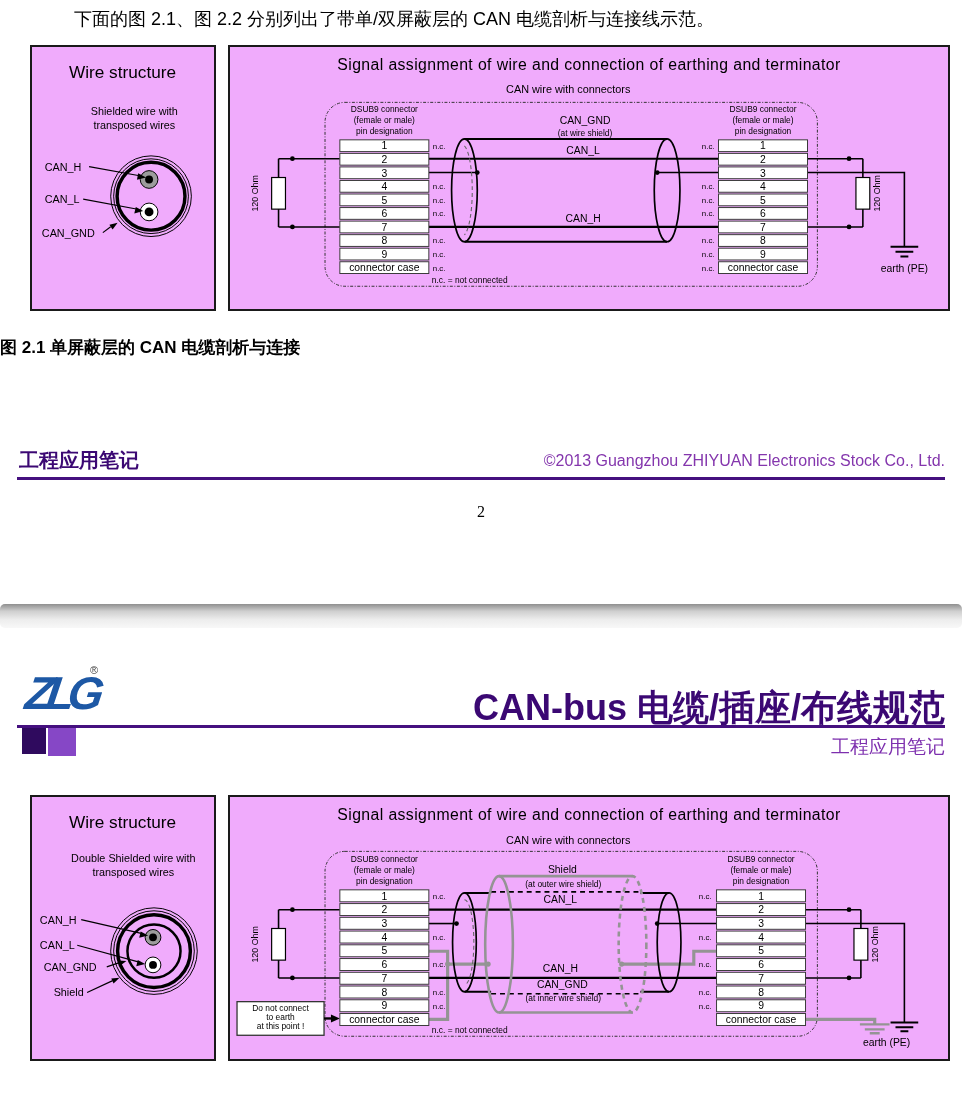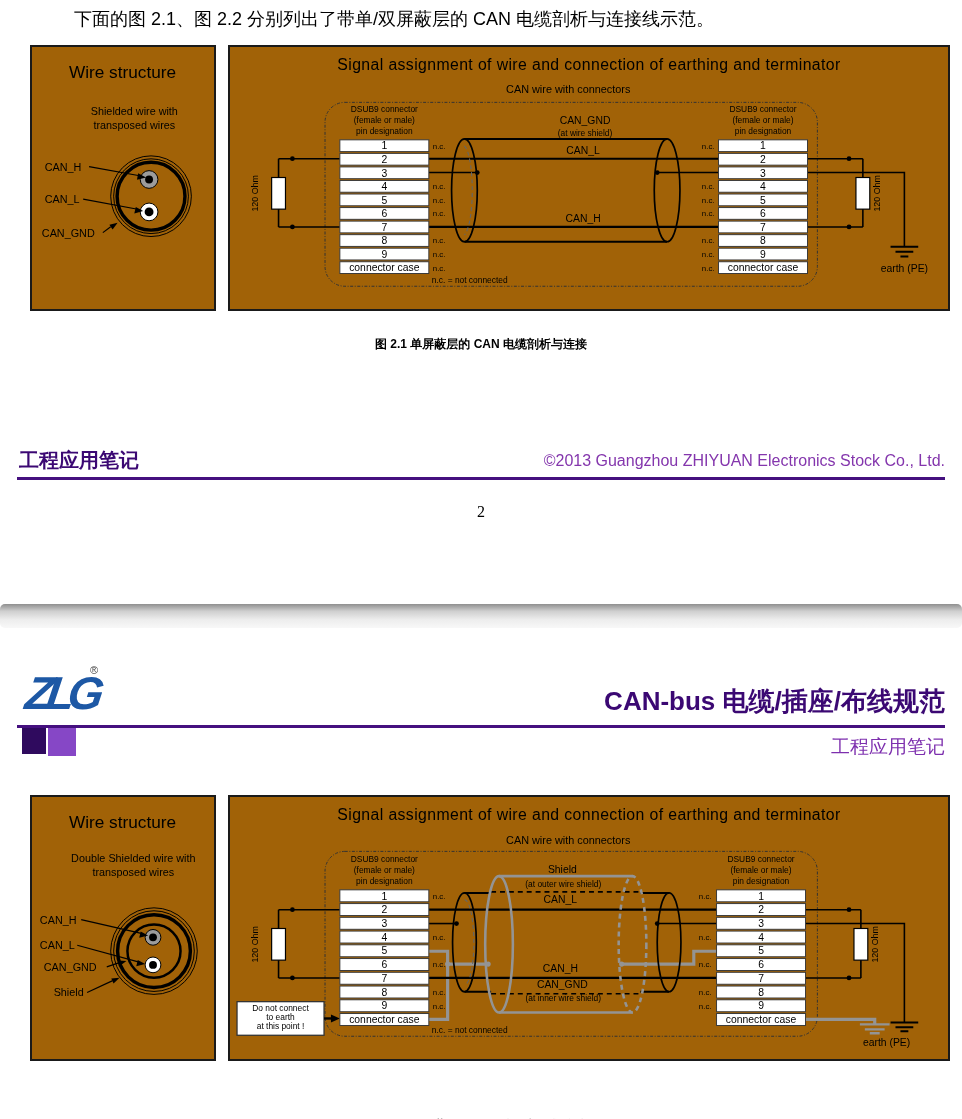--- a/index.html
+++ b/index.html
@@ -1,20 +1,20 @@
 <!DOCTYPE html>
 <html><head>
 <meta charset="utf-8">
 <style>
   html,body{margin:0;padding:0;background:#fff;}
   .page{position:relative;width:962px;height:1119px;background:#fff;overflow:hidden;
         font-family:"Liberation Sans",sans-serif;color:#000;}
   .abs{position:absolute;}
   #intro{left:74px;top:7px;width:830px;font-family:Liberation Sans, sans-serif;font-size:18px;line-height:1.4;}
-  .panel{position:absolute;border:2px solid #1a1a1a;background:#a16207;box-sizing:border-box;}
+  .panel{position:absolute;border:2px solid #1a1a1a;background:#f0abfc;box-sizing:border-box;}
   #ws1-box{left:30px;top:45px;width:186px;height:266px;}
   #sig1-box{left:228px;top:45px;width:722px;height:266px;}
   #ws2-box{left:30px;top:795px;width:186px;height:266px;}
   #sig2-box{left:228px;top:795px;width:722px;height:266px;}
   .panel svg{width:100%;height:100%;display:block;}
   svg text{font-family:"Liberation Sans",sans-serif;fill:#000;}
   .sig-title{font-size:16px;text-anchor:middle;letter-spacing:.4px;}
   .ws-title{font-size:17.5px;text-anchor:middle;}
   .t11{font-size:11px;text-anchor:middle;}
   .t11l{font-size:11px;text-anchor:start;}
@@ -33,33 +33,33 @@
   .ell{fill:none;stroke:#000;stroke-width:1.7;}
   .dash-arc{stroke:#666;stroke-width:1.1;fill:none;stroke-dasharray:4 3;}
   .dashw{stroke:#000;stroke-width:1.6;fill:none;stroke-dasharray:5 4;}
   .grayline{stroke:#949494;stroke-width:3.2;fill:none;}
   .grayell{fill:none;stroke:#949494;stroke-width:2.6;}
   .grayground{stroke:#949494;stroke-width:2.4;fill:none;}
   .ring1{fill:none;stroke:#000;stroke-width:1;}
   .ring3{fill:none;stroke:#000;stroke-width:3.5;}
   .ring25{fill:none;stroke:#000;stroke-width:2.5;}
   .arrow{stroke:#000;stroke-width:1.2;fill:none;}
-  .caption{position:absolute;left:0;width:962px;text-align:center;font-weight:bold;font-size:12px;}
+  .caption{position:absolute;left:0;width:962px;font-weight:bold;font-size:17px;}
   #cap1{top:336px;} #cap2{top:1117px;}
   #footer-left{left:19px;top:447px;font-size:20px;font-weight:bold;color:#3b0873;}
   #footer-right{right:17px;top:452px;font-size:16px;color:#8436ad;}
   #footer-rule{left:17px;right:17px;top:477px;height:3px;background:#45107f;}
   #page-num{left:0;width:962px;top:503px;text-align:center;font-family:"Liberation Serif",serif;font-size:16px;}
   #separator{left:0;top:604px;width:962px;height:24px;border-radius:5px;
      background:linear-gradient(180deg,#8f8f8f 0%,#cfcfcf 30%,#ededed 65%,#f8f8f8 100%);}
   #logo{left:26px;top:670px;color:#1d58a5;font-size:46px;font-weight:bold;font-style:italic;
         letter-spacing:-7px;transform:skewX(-8deg);line-height:1;}
   #logo-r{left:90px;top:664px;font-size:11px;color:#444;}
   #company{left:106px;top:691px;font-size:24px;font-weight:bold;color:#7d2fae;}
-  #doc-title{right:17px;top:684px;font-size:26px;font-weight:bold;color:#3b0873;margin-left:13px;}
+  #doc-title{right:17px;top:684px;font-size:36px;font-weight:bold;color:#3b0873;margin-left:13px;}
   #header-rule{left:17px;right:17px;top:725px;height:3px;background:#45107f;}
   #sq1{left:22px;top:728px;width:24px;height:26px;background:#2f0a5e;}
   #sq2{left:48px;top:728px;width:28px;height:28px;background:#8647c6;}
   #header-sub{right:17px;top:734px;font-size:19px;color:#7d2fae;}
 </style>
 </head>
 <body>
 
 <div class="page">
 

